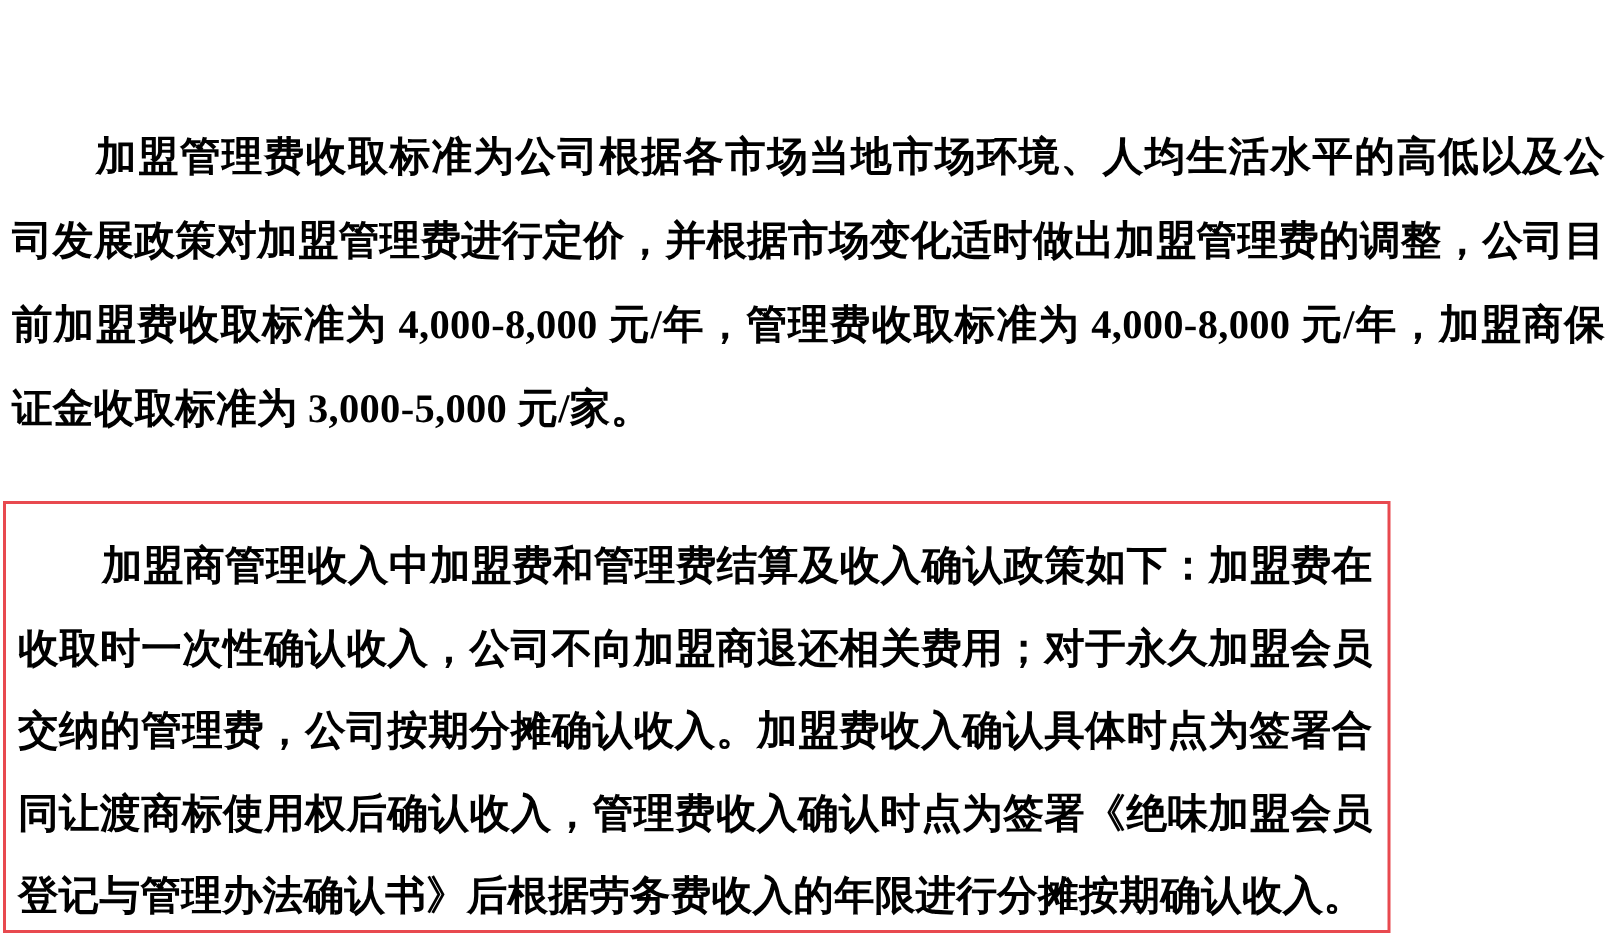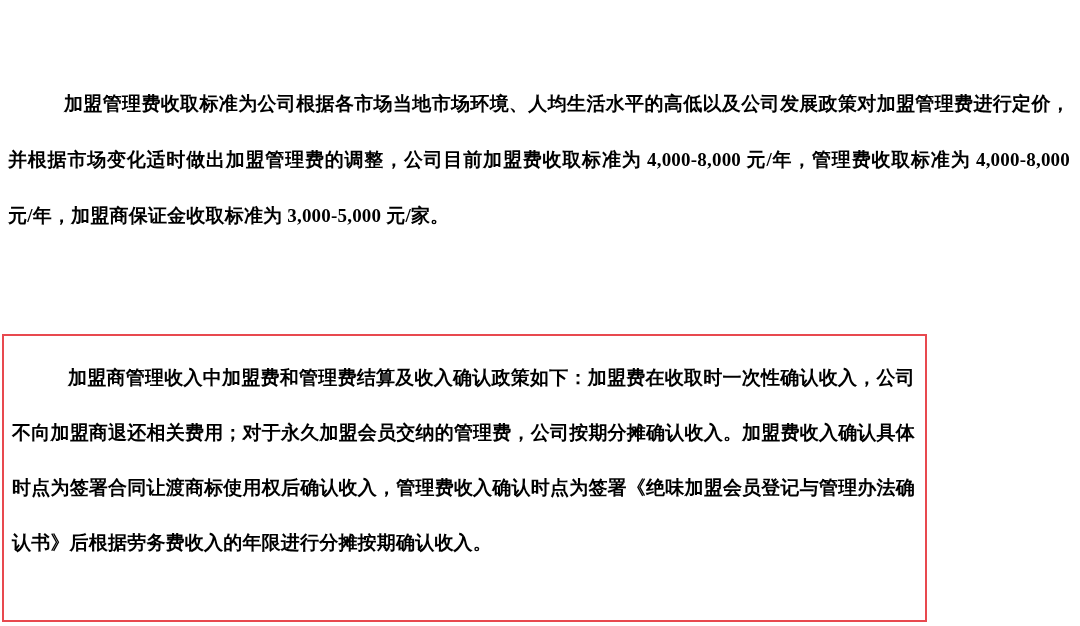--- a/index.html
+++ b/index.html
@@ -32,21 +32,21 @@
     line-height: 40px;
     white-space: nowrap;
   }
   .body-block {
     position: absolute;
     top: 76px;
     left: 8px;
     width: 1062px;
   }
   .para {
-    font-size: 19px;
+    font-size: 27px;
     font-weight: bold;
     line-height: 56px;
     text-align: justify;
     text-justify: inter-ideograph;
     text-indent: 56px;
     margin: 0;
     letter-spacing: 0.2px;
   }
   .highlight-box {
     position: absolute;

